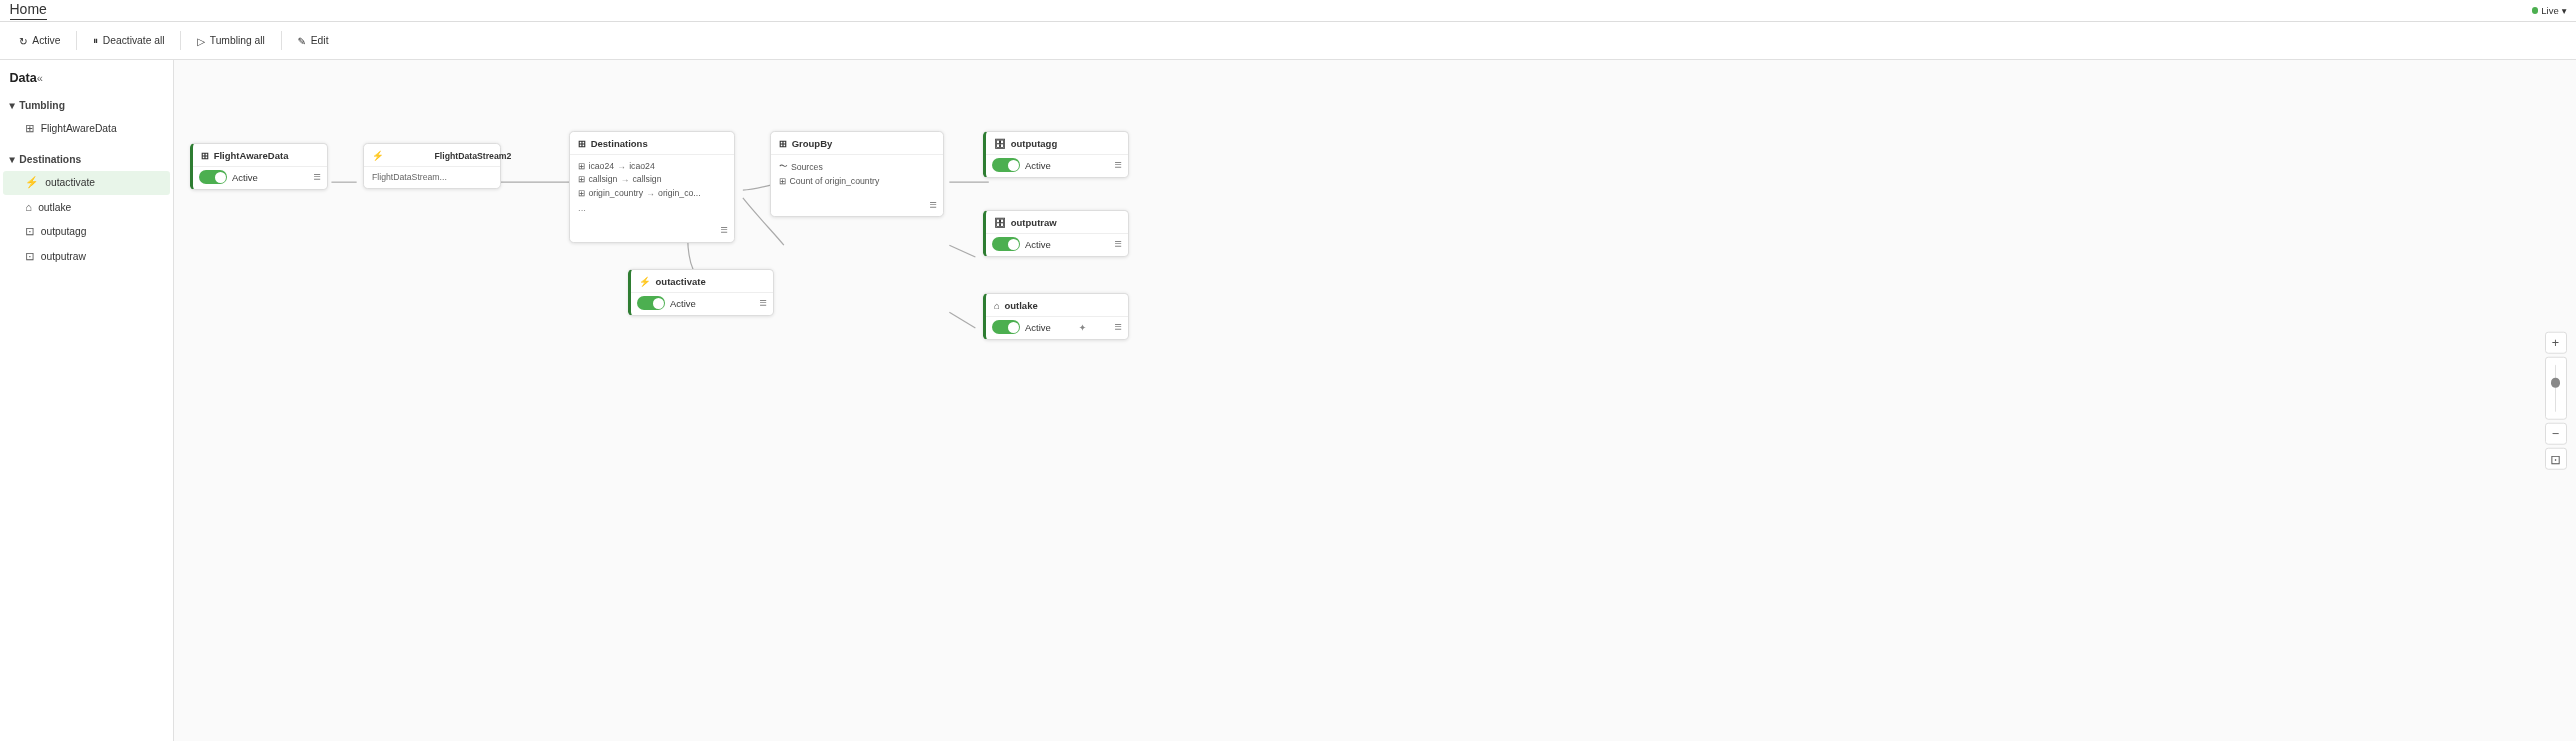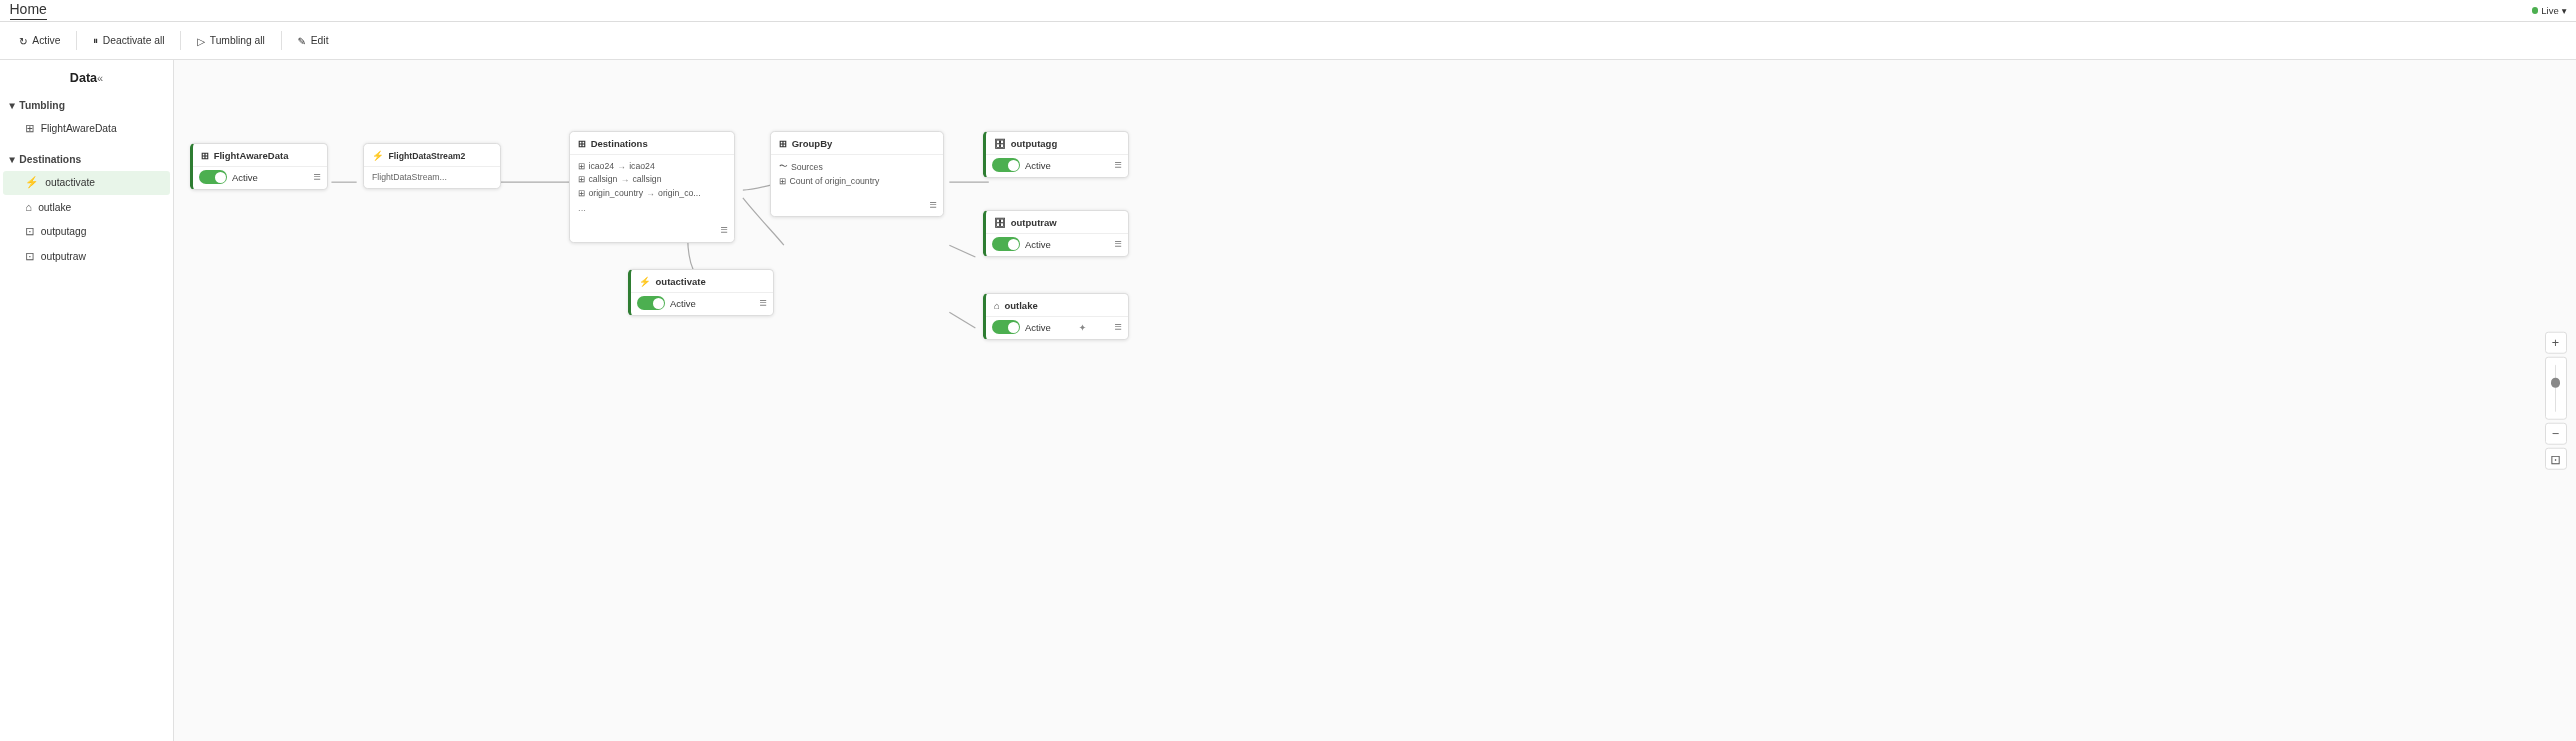--- a/index.html
+++ b/index.html
@@ -66,21 +66,21 @@
     .sidebar {
       width: 174px;
       background: #fff;
       border-right: 0.8px solid #e0e0e0;
       overflow-y: auto;
       flex-shrink: 0;
     }
     .sidebar-header {
       display: flex;
       align-items: center;
-      justify-content: center;
+      justify-content: flex-start;
       padding: 11px 9.5px 8px;
     }
     .sidebar-title {
       font-size: 12.6px;
       font-weight: 600;
       color: #222;
     }
     .collapse-btn {
       cursor: pointer;
       color: #666;
@@ -338,21 +338,21 @@
           <div class="toggle"></div>
           <span class="toggle-label">Active</span>
         </div>
         <span class="node-menu">≡</span>
       </div>
     </div>
 
     <div class="node node-stream" style="left:189px;top:83px;width:138px;">
       <div class="node-header">
         <span>⚡</span>
-        <span style="font-size:8.7px;">FlightDataStream2</span>
+        <span style="font-size:8.7px;margin-left:46px;">FlightDataStream2</span>
       </div>
       <div class="node-body">
         <div style="font-size:8.7px;color:#666;">FlightDataStream...</div>
       </div>
     </div>
 
     <div class="node" style="left:395px;top:71px;width:166px;">
       <div class="node-header">
         <span>⊞</span>
         <span>Destinations</span>

